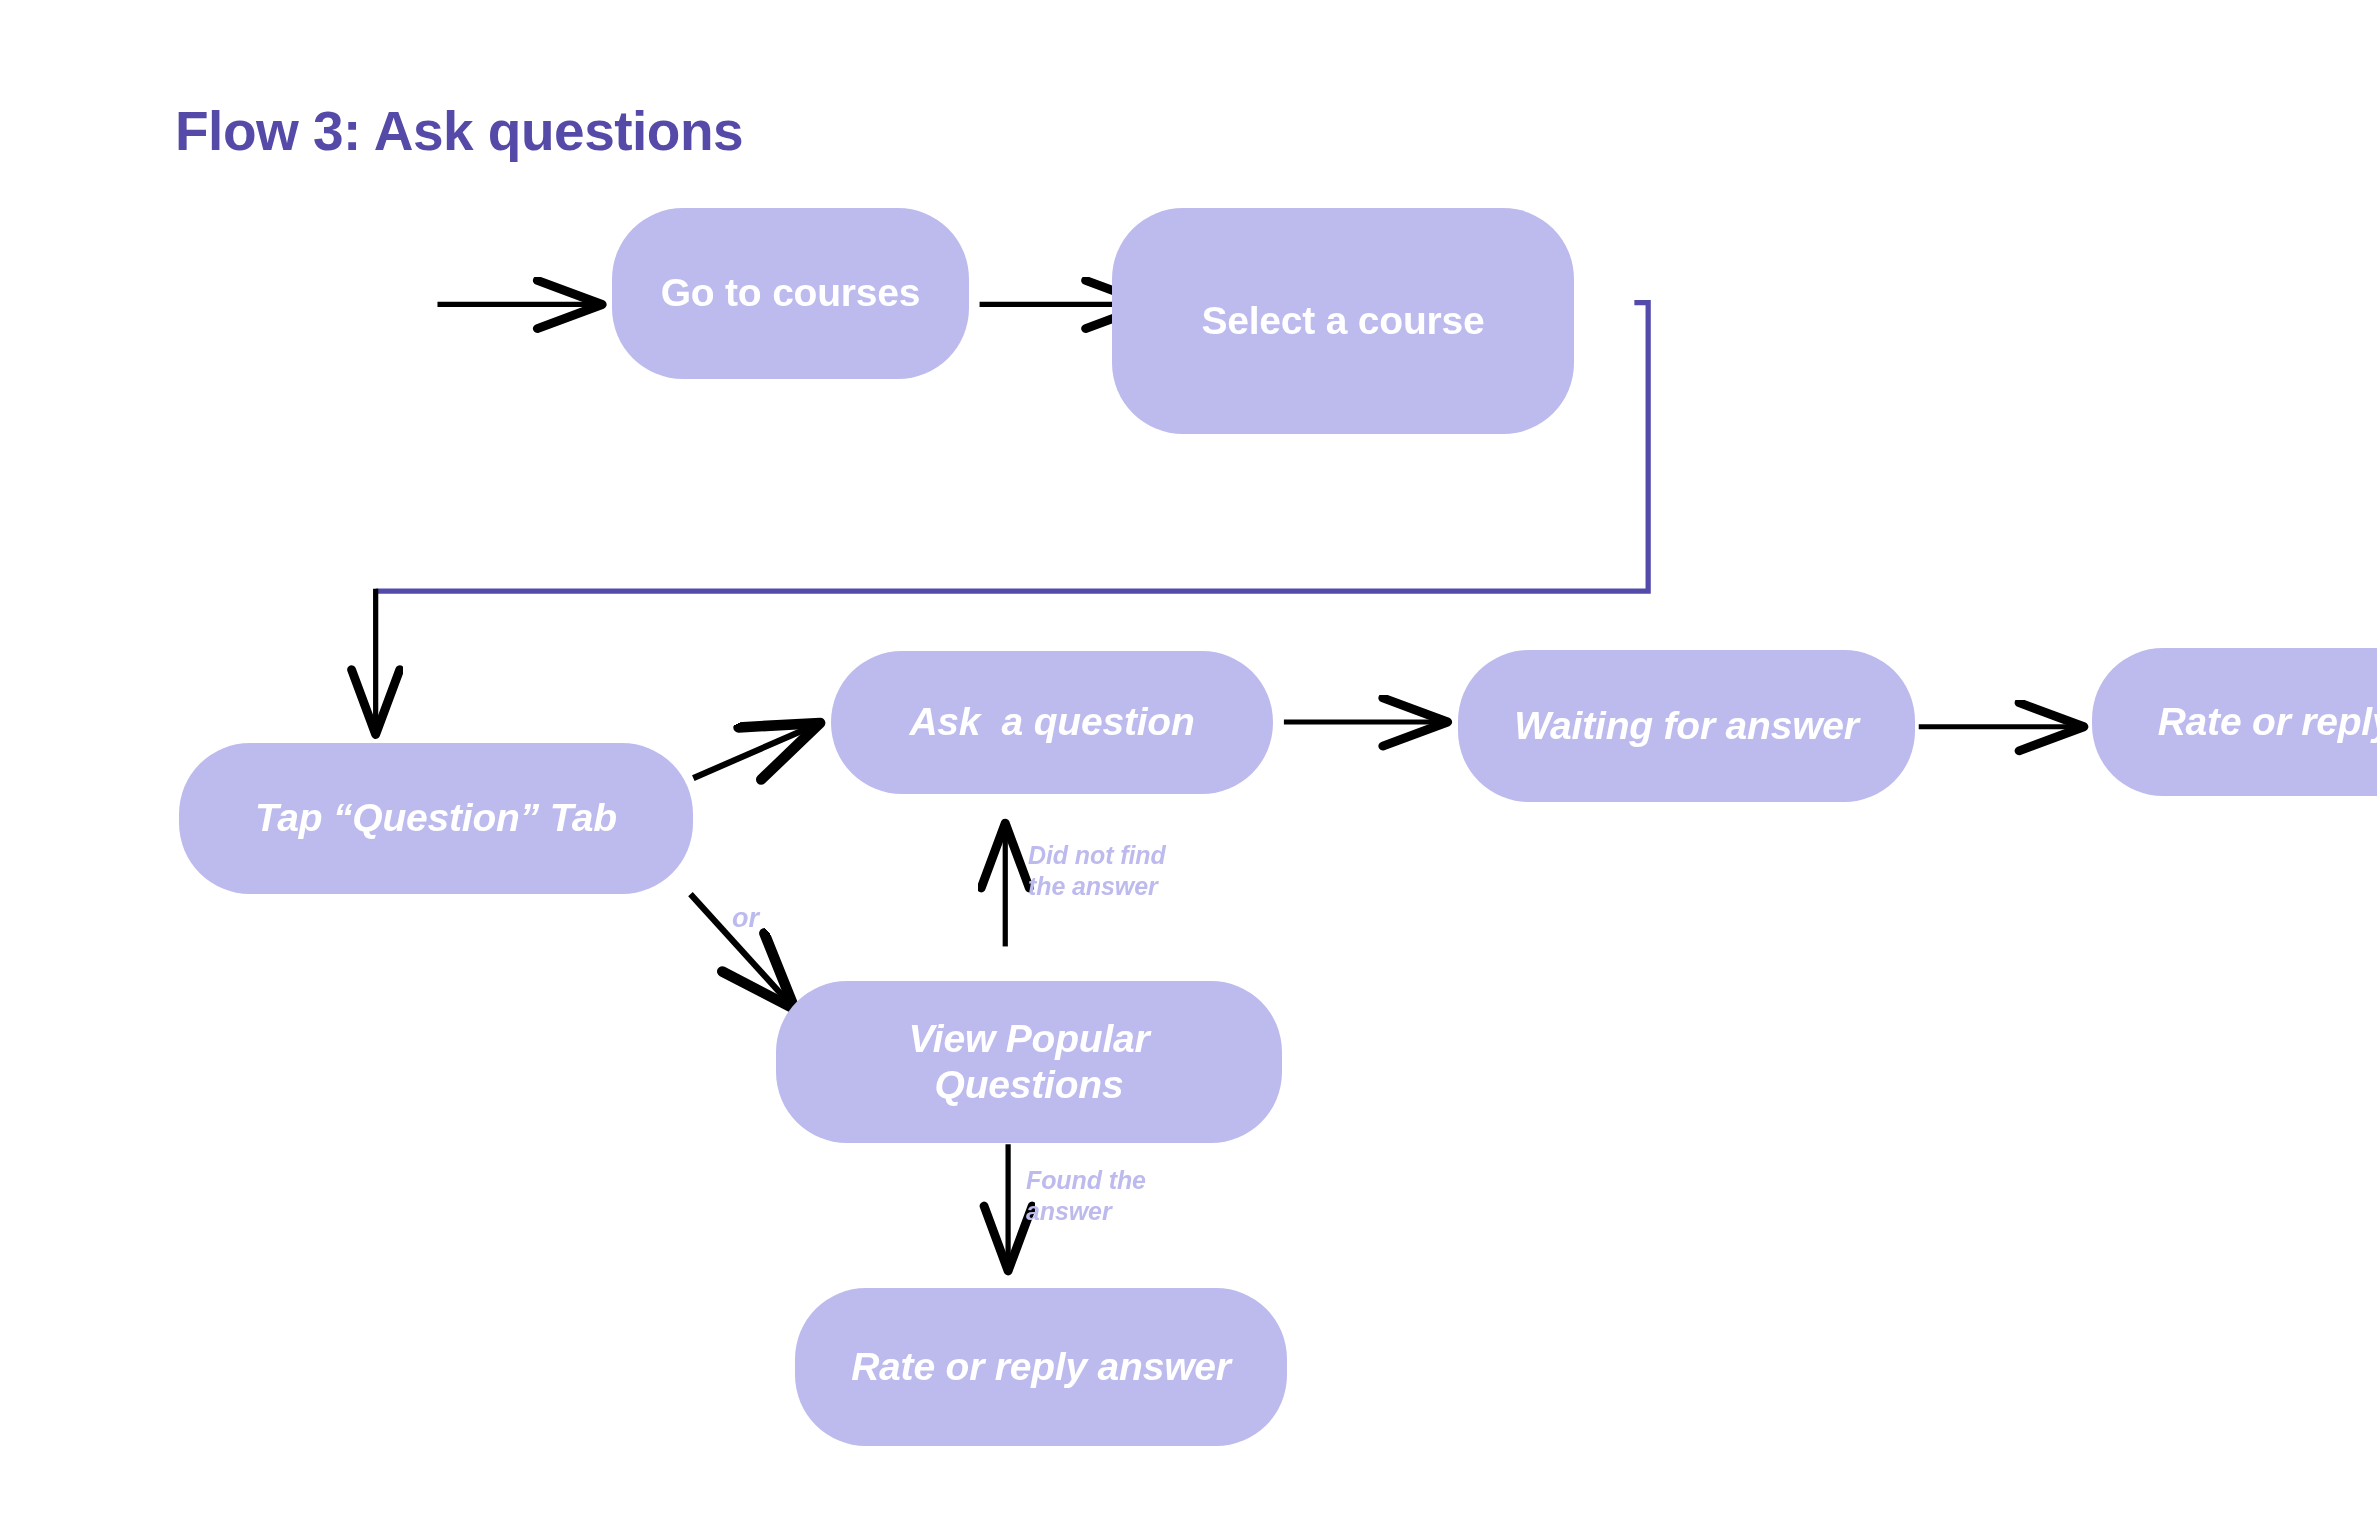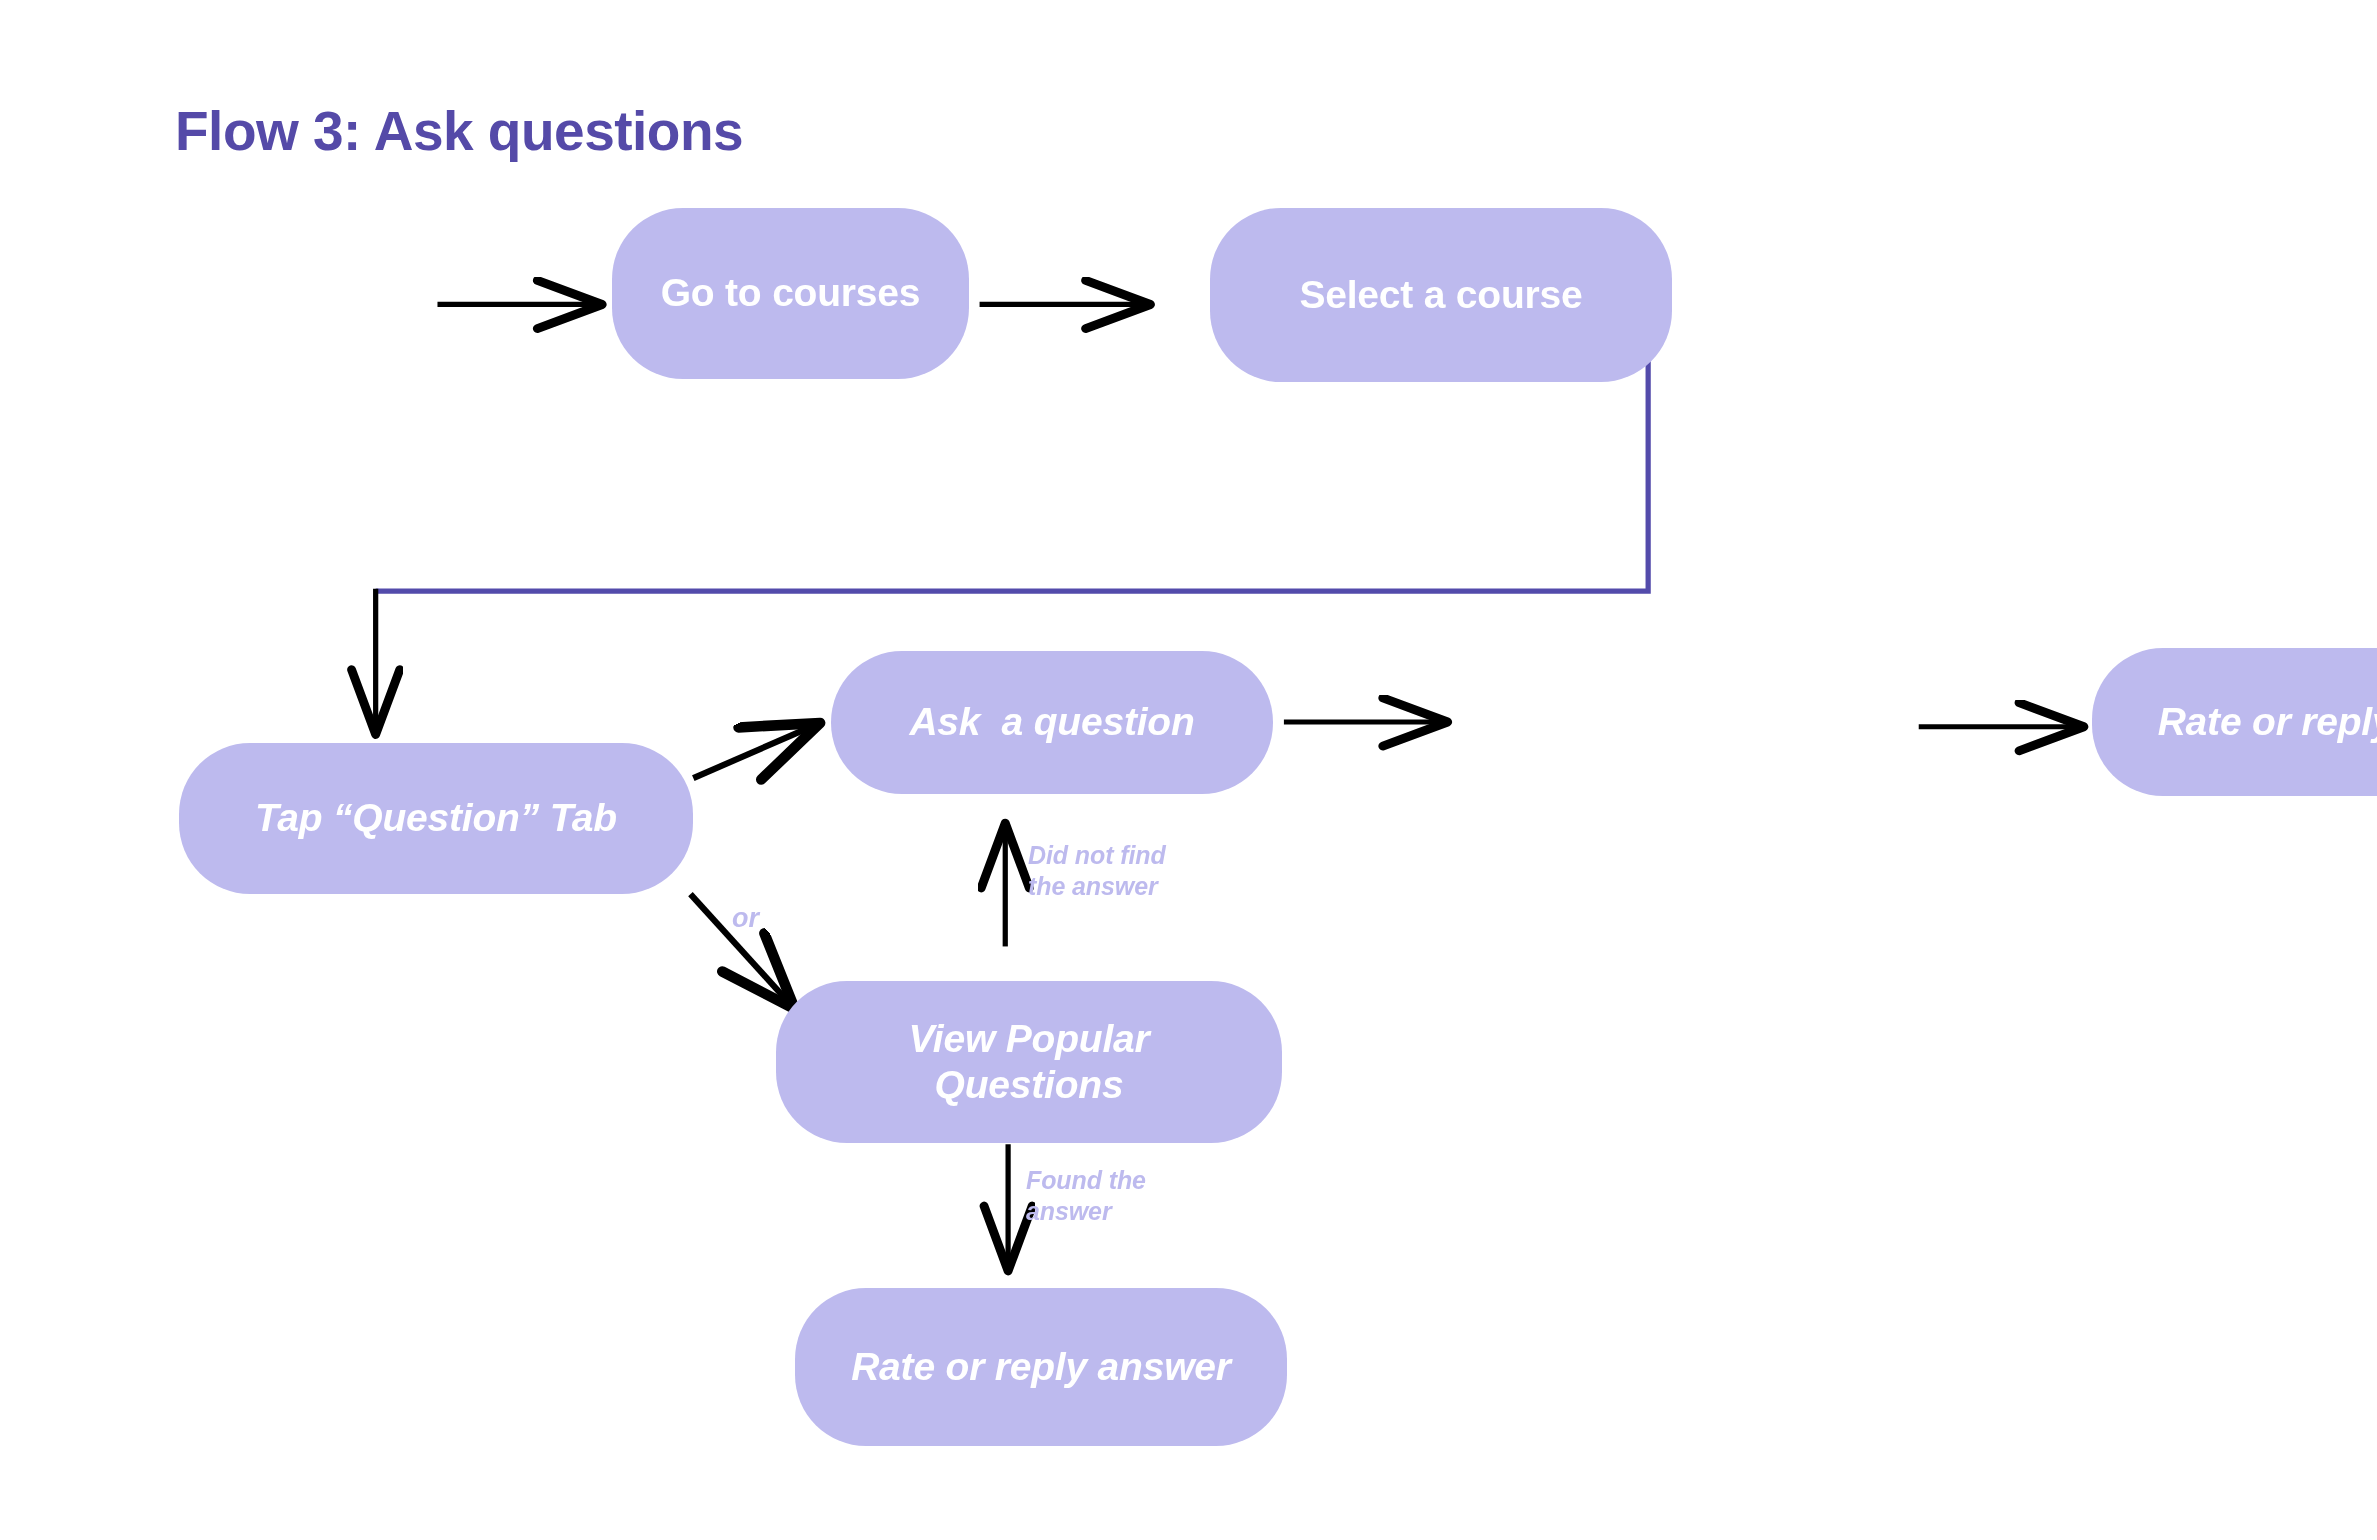--- a/index.html
+++ b/index.html
@@ -122,32 +122,35 @@
     <g>
       <line x1="2120" y1="2406" x2="2120" y2="2668" stroke="#000000" stroke-width="11" marker-end="url(#ah)"></line>
     </g>
   </svg>
 
 
   <div class="node plain center" style="left:612px; top:208px; width:357px; height:171px;">
     <span class="node-label">Go to courses</span>
   </div>
 
-  <div class="node plain center" style="left:1210px; top:208px; width:462px; height:174px;">
+  <div class="node plain center" style="left:1112px; top:208px; width:462px; height:226px;">
     <span class="node-label">Select a course</span>
   </div>
 
   <div class="node italic center" style="left:179px; top:743px; width:514px; height:151px;">
     <span class="node-label">Tap “Question” Tab</span>
   </div>
 
   <div class="node italic center" style="left:831px; top:651px; width:442px; height:143px;">
     <span class="node-label">Ask  a question</span>
   </div>
 
+  <div class="node italic center" style="left:1458px; top:650px; width:457px; height:152px;">
+    <span class="node-label">Waiting for answer</span>
+  </div>
 
   <div class="node italic center" style="left:2092px; top:648px; width:511px; height:148px;">
     <span class="node-label">Rate or reply answer</span>
   </div>
 
   <div class="node italic leftal" style="left:776px; top:981px; width:506px; height:162px;">
     <span class="node-label">View Popular
 Questions</span>
   </div>
 

